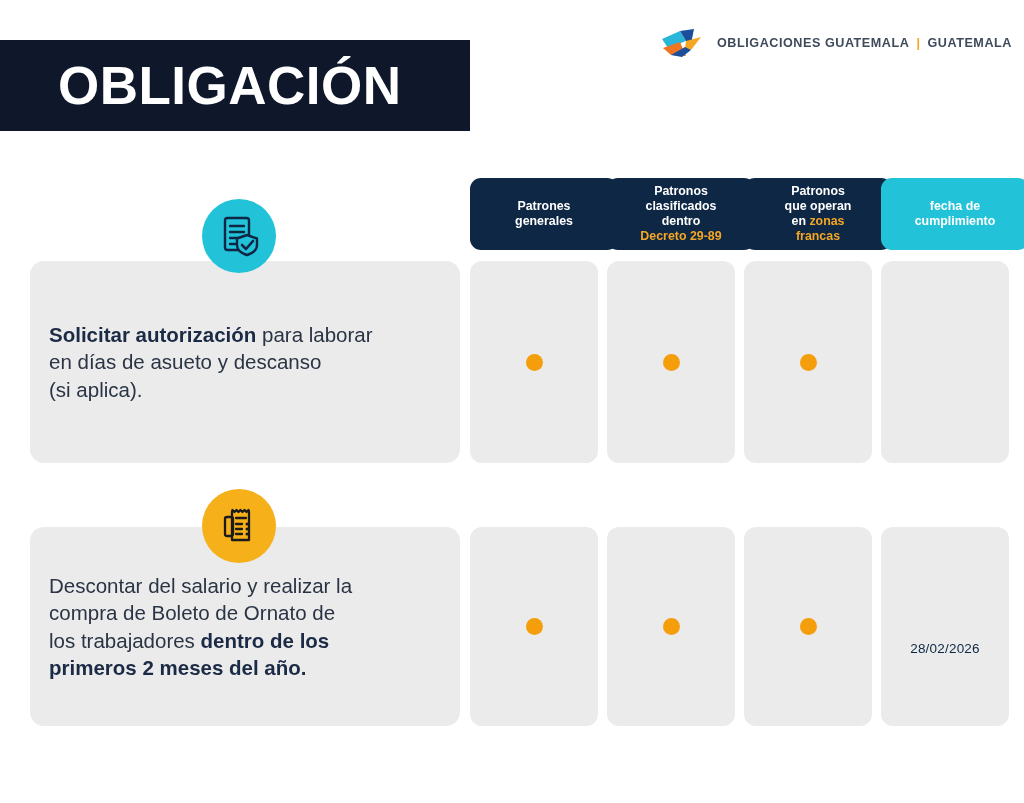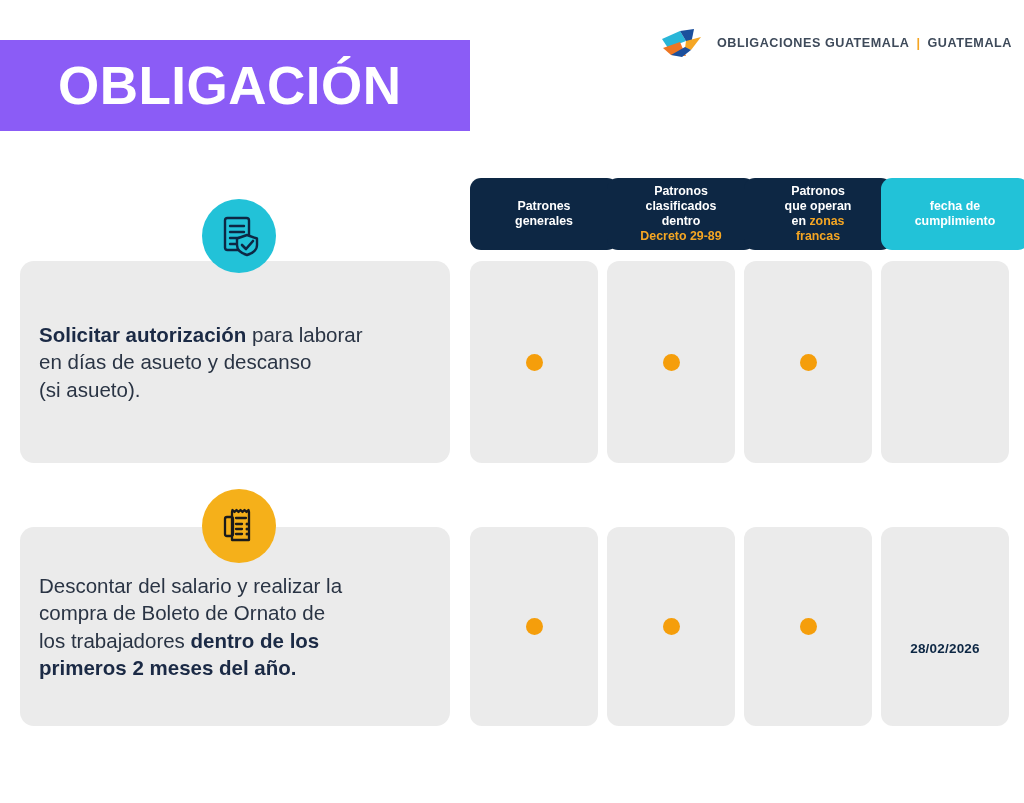--- a/index.html
+++ b/index.html
@@ -21,21 +21,21 @@
   #brand-text{
     font-size:12.6px; font-weight:700; letter-spacing:.55px;
     color:#3E4A5A; white-space:nowrap;
     display:flex; align-items:center; gap:7px;
   }
   #brand-sep{ color:#F5A623; font-weight:700; }
 
   
   #title-bar{
     position:absolute; left:0; top:40px; width:470px; height:91px;
-    background:#8b5cf6;
+    background:#0f172a;
     display:flex; align-items:center;
   }
   #title-text{
     color:#ffffff;
     font-size:53px;
     font-weight:700;
     letter-spacing:.5px;
     margin-left:58px;
     line-height:1;
   }
@@ -58,28 +58,28 @@
   .cell{
     position:absolute; width:128px;
     background:#EBEBEB; border-radius:12px;
     display:flex; align-items:center; justify-content:center;
   }
   .dot{
     width:17px; height:17px; border-radius:50%;
     background:#F59E0B; display:block;
   }
   .date-val{
-    font-size:13.5px; font-weight:700; color:#0D2744;
+    font-size:13.5px; font-weight:400; color:#0D2744;
     letter-spacing:.2px;
     margin-top:44px;
   }
 
   
   .ob-card{
-    position:absolute; left:20px; width:430px;
+    position:absolute; left:30px; width:430px;
     background:#EBEBEB; border-radius:14px;
     box-sizing:border-box;
     display:flex; align-items:center;
   }
   .ob-text{
     margin-left:19px; margin-right:18px;
     font-size:20.5px; line-height:1.33;
     color:#2A3444; font-weight:400;
   }
   .ob-text b{ font-weight:700; color:#1B2A45; }
@@ -157,21 +157,21 @@
     <line x1="11" y1="29" x2="18" y2="29" stroke="#0D2744" stroke-width="2.4" stroke-linecap="round"></line>
     <path d="M28 20 L38 23.5 V30 C38 35 33 38.5 28 40 C23 38.5 18 35 18 30 V23.5 Z" fill="#22C2D8" stroke="#0D2744" stroke-width="2.4" stroke-linejoin="round"></path>
     <polyline points="23,30 27,34 34,26" fill="none" stroke="#0D2744" stroke-width="2.6" stroke-linecap="round" stroke-linejoin="round"></polyline>
   </svg>
 </div>
 
 <div class="ob-card" style="top:261px;height:202px">
   <div class="ob-text">
     <b>Solicitar autorización</b><span> para laborar</span><br>
     <span>en días de asueto y descanso</span><br>
-    <span>(si asueto).</span>
+    <span>(si aplica).</span>
   </div>
 </div>
 
 <div class="cell" style="left:470px;top:261px;height:202px">
   <span class="dot"></span>
 </div>
 <div class="cell" style="left:607px;top:261px;height:202px">
   <span class="dot"></span>
 </div>
 <div class="cell" style="left:744px;top:261px;height:202px">

